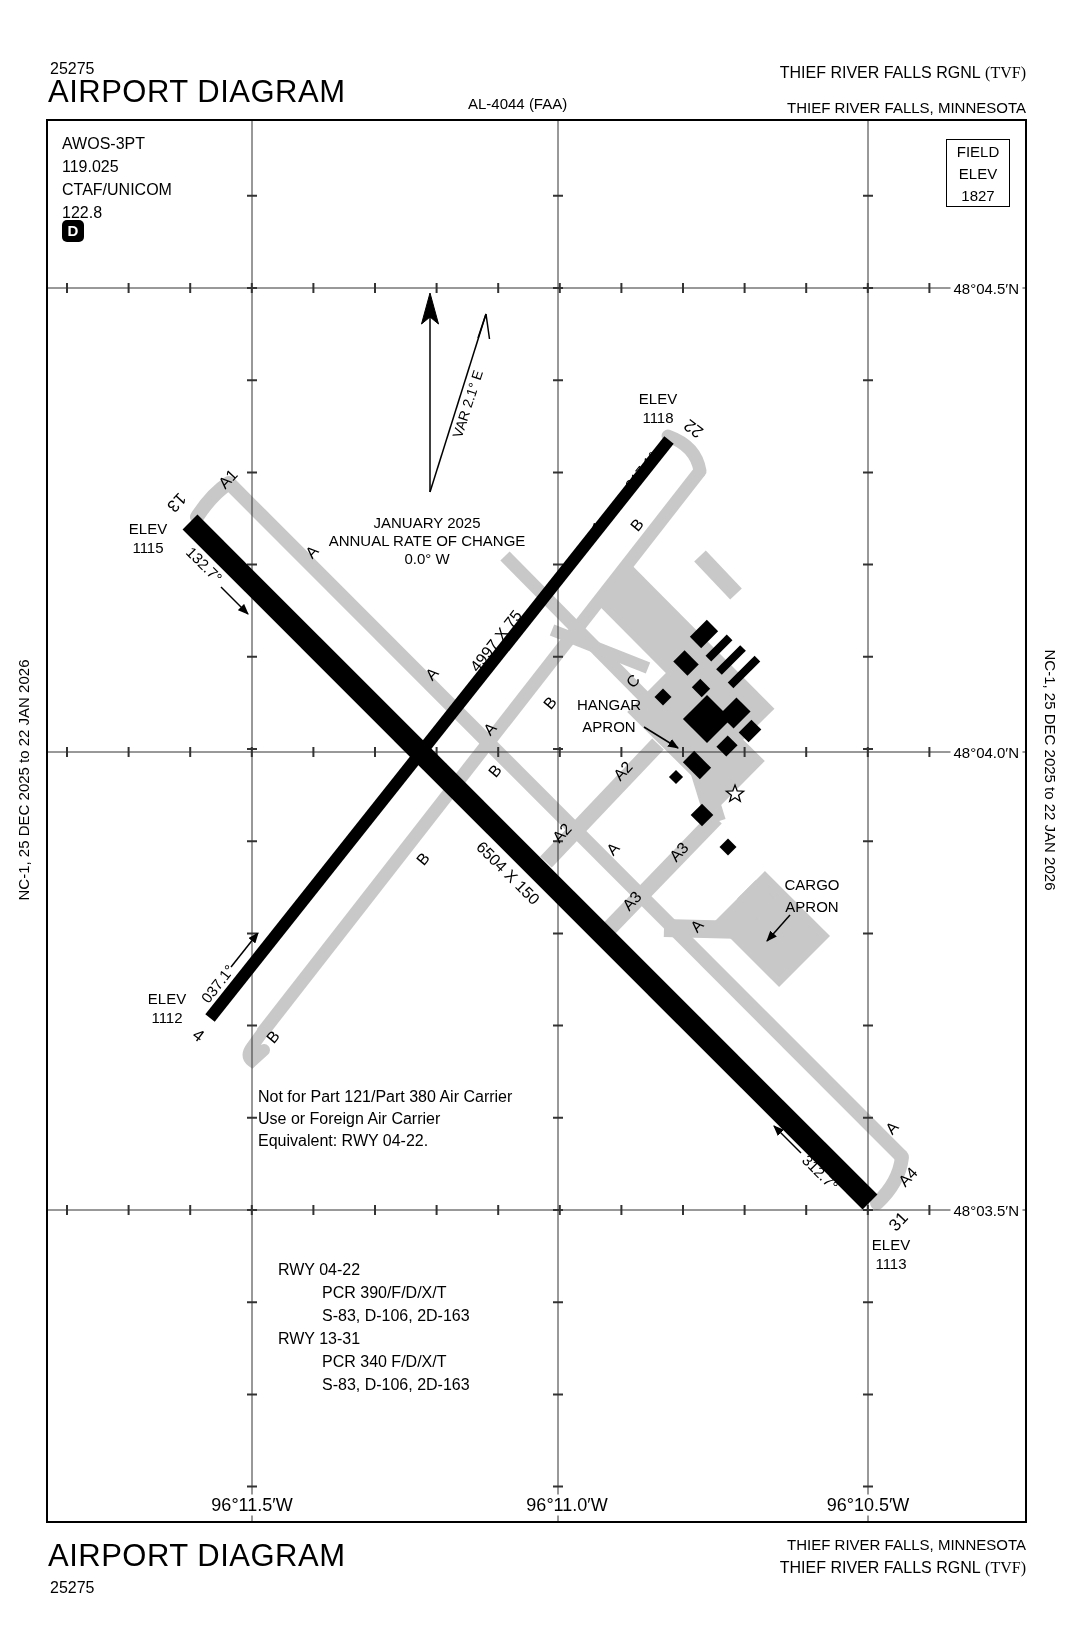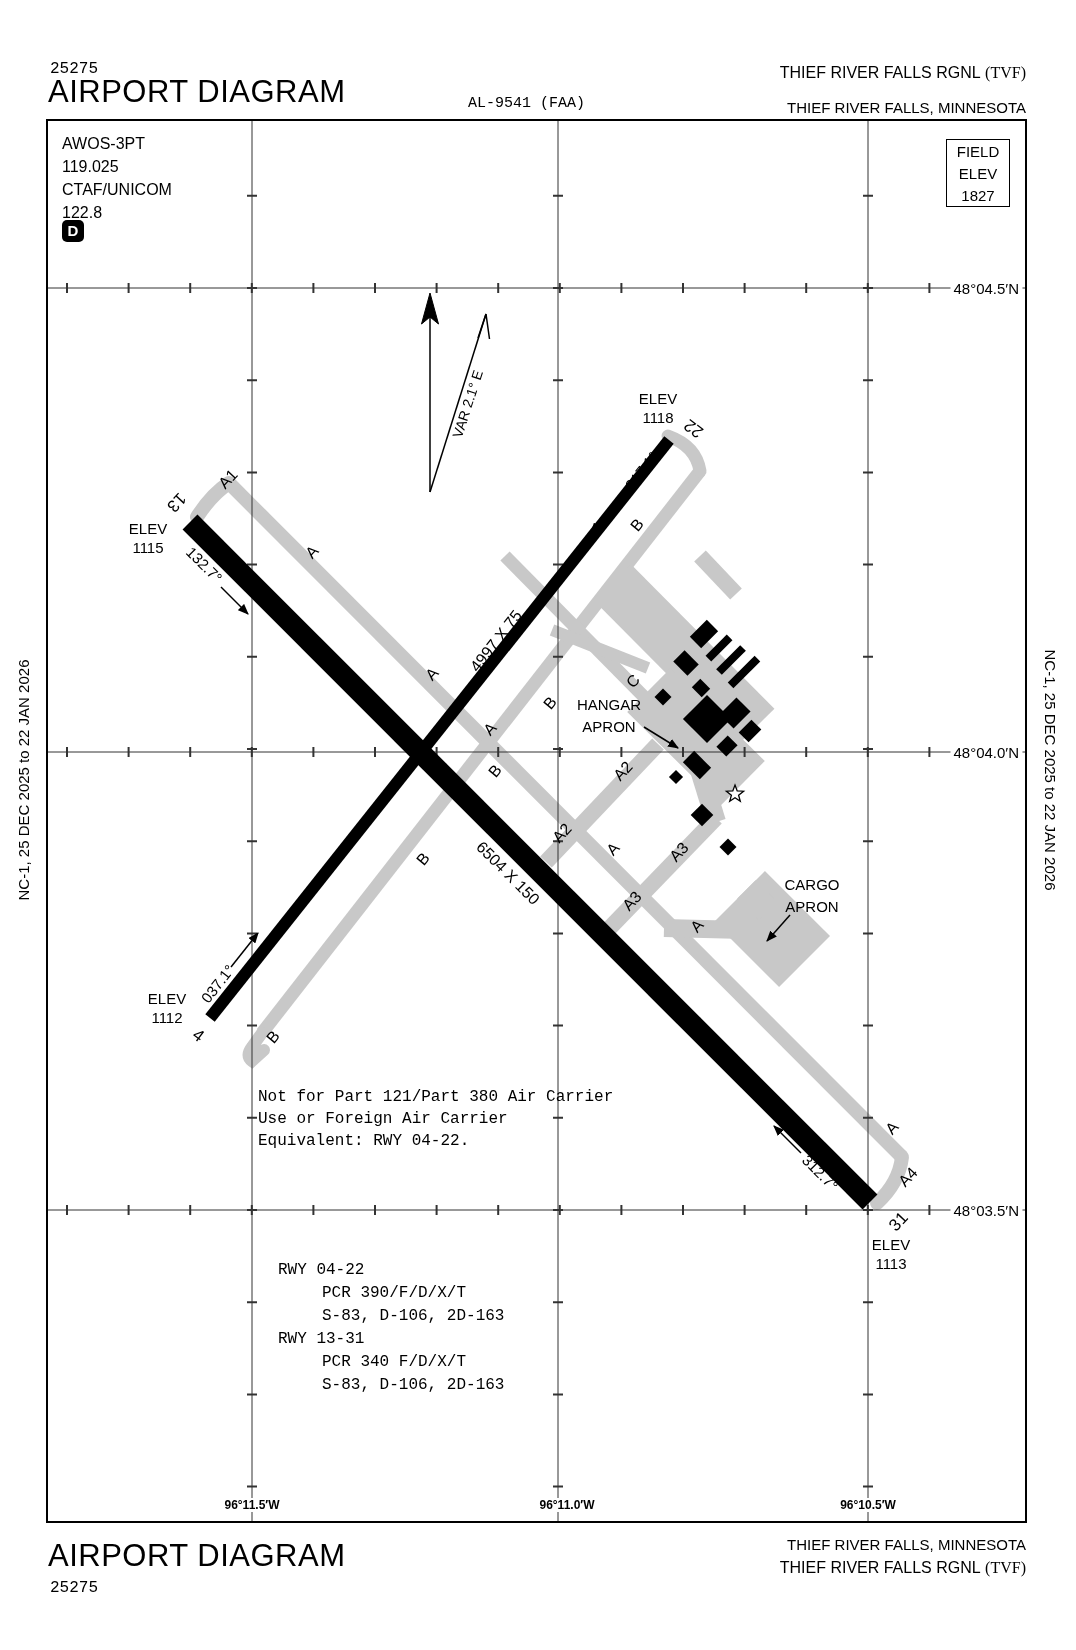--- a/index.html
+++ b/index.html
@@ -1,25 +1,25 @@
 <!DOCTYPE html>
 <html><head>
 <meta charset="utf-8">
 <style>
   html,body{margin:0;padding:0;background:#fff;}
   .page{position:relative;width:1076px;height:1650px;background:#fff;overflow:hidden;
         font-family:"Liberation Sans",sans-serif;color:#000;}
   .map-svg{position:absolute;left:0;top:0;}
   .lbl{position:absolute;transform:translate(-50%,-50%);white-space:nowrap;
        font-size:15px;line-height:1.2;text-align:center;}
-  .lblL{position:absolute;white-space:nowrap;font-size:16px;line-height:22px;font-family:Liberation Mono, monospace;}
+  .lblL{position:absolute;white-space:nowrap;font-size:16px;line-height:22px;}
   .lat{position:absolute;transform:translate(-100%,-50%);white-space:nowrap;
        font-size:15px;background:#fff;padding:0 3px;}
   .lon{position:absolute;transform:translate(-50%,-50%);white-space:nowrap;
-       font-size:12px;background:#fff;padding:0 4px;font-weight:bold;}
+       font-size:18px;background:#fff;padding:0 4px;}
   .serif{font-family:"Liberation Serif",serif;}
   .t-big{font-size:31px;letter-spacing:.5px;}
   .t-airport{font-size:16px;}
   .t-city{font-size:15px;margin-left:20px;}
   .t-num{font-size:16px;}
   .right-align{position:absolute;right:50px;text-align:right;white-space:nowrap;}
   .left-align{position:absolute;left:48px;white-space:nowrap;}
   .twy{font-size:16px;}
   .rwynum{font-size:17px;}
   .dim{font-size:16px;}
@@ -120,39 +120,44 @@
       <line x1="801" y1="1153" x2="774" y2="1126" marker-end="url(#ah)"></line>
       <line x1="644" y1="727" x2="678" y2="748" marker-end="url(#ah)"></line>
       <line x1="790" y1="915" x2="767" y2="941" marker-end="url(#ah)"></line>
     </g>
 
     <rect x="47" y="120" width="979" height="1402" fill="none" stroke="#000" stroke-width="2"></rect>
   </svg>
 
   <div class="lblL t-num" style="left:50px;top:58px;">25275</div>
   <div class="left-align t-big" style="top:74px;">AIRPORT DIAGRAM</div>
-  <div class="lblL" style="left:468px;top:93px;font-size:15px;">AL-9541 (FAA)</div>
+  <div class="lblL" style="left:468px;top:93px;font-size:15px;">AL-4044 (FAA)</div>
   <div class="right-align t-airport" style="top:64px;"><span>THIEF RIVER FALLS RGNL</span>&nbsp;<span class="serif">(TVF)</span></div>
   <div class="right-align t-city" style="top:99px;">THIEF RIVER FALLS, MINNESOTA</div>
 
   <div class="comm-block" style="position:absolute;left:62px;top:132px;">
     <div>AWOS-3PT</div>
     <div>119.025</div>
     <div>CTAF/UNICOM</div>
     <div>122.8</div>
   </div>
   <div class="d-sym">D</div>
 
   <div class="fe-box">
     <div>FIELD</div>
     <div>ELEV</div>
     <div>1827</div>
   </div>
 
   <div class="lbl" style="left:468px;top:404px;font-size:14px;transform:translate(-50%,-50%) rotate(-72deg);">VAR 2.1° E</div>
+  <div class="lbl" style="left:427px;top:541px;">
+    <div>JANUARY 2025</div>
+    <div>ANNUAL RATE OF CHANGE</div>
+    <div>0.0° W</div>
+  </div>
 
   <div class="lbl elev" style="left:148px;top:538px;">
     <div>ELEV</div>
     <div>1115</div>
   </div>
   <div class="lbl elev" style="left:658px;top:408px;">
     <div>ELEV</div>
     <div>1118</div>
   </div>
   <div class="lbl elev" style="left:167px;top:1008px;">

